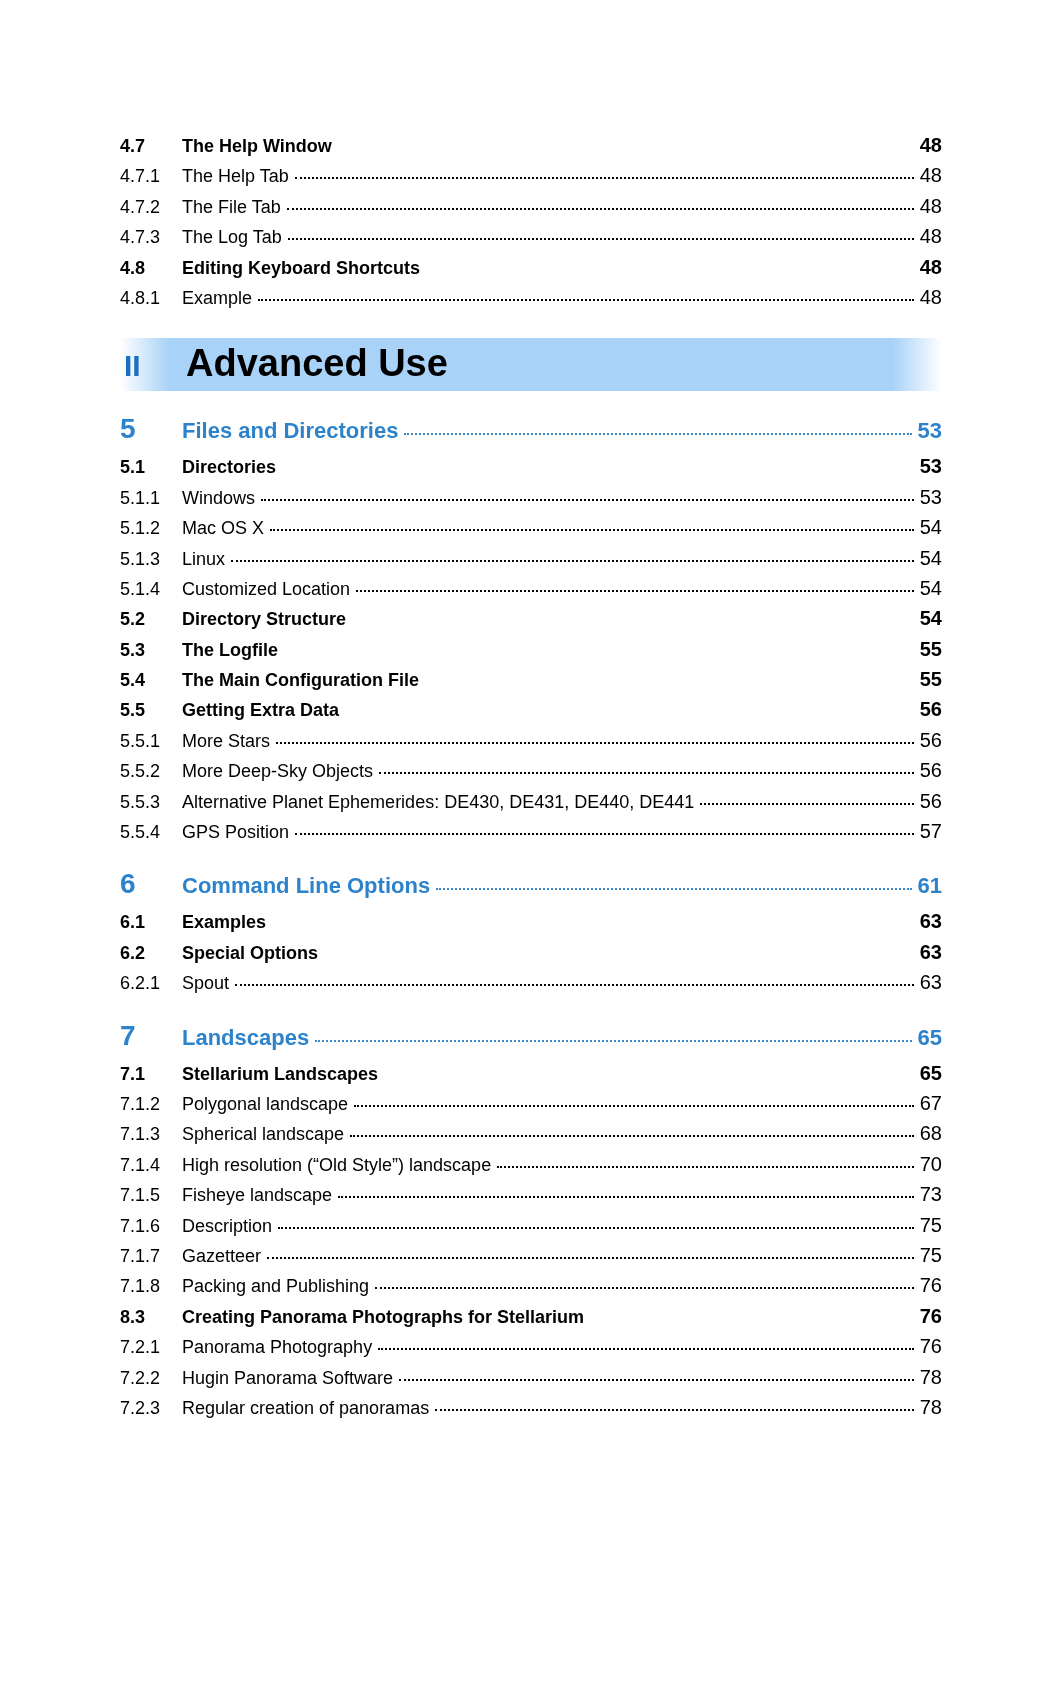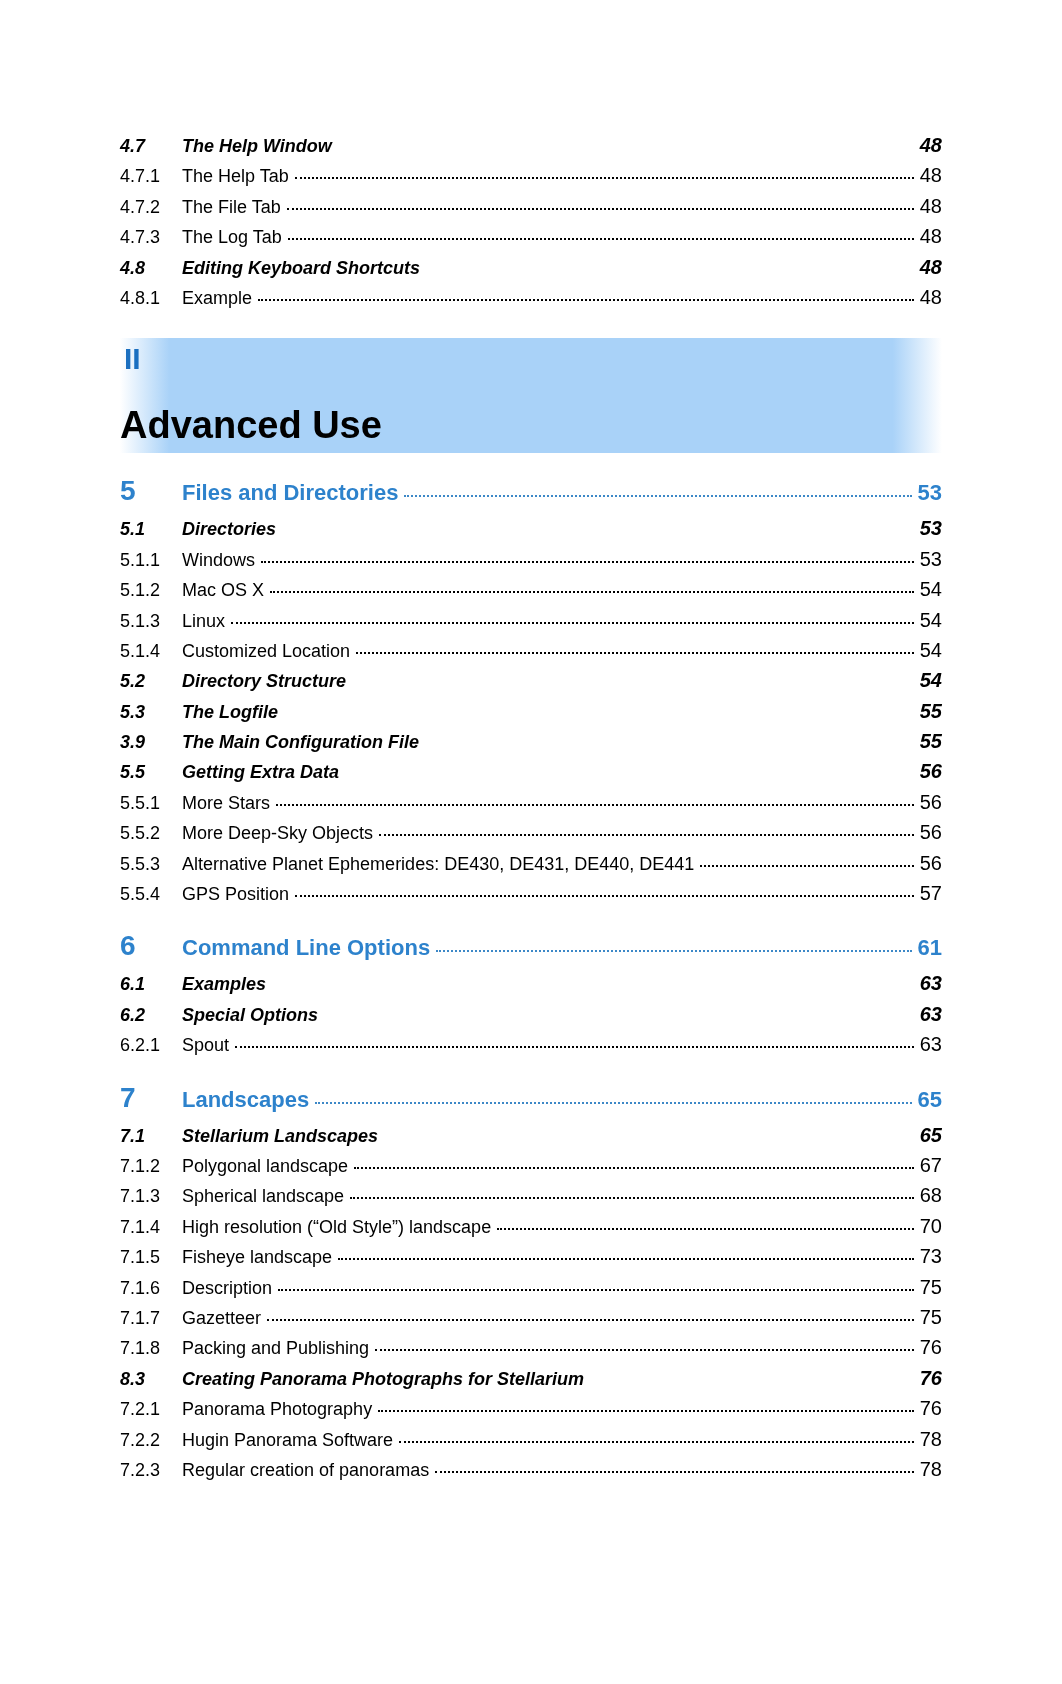--- a/index.html
+++ b/index.html
@@ -39,33 +39,32 @@
     margin: 0 6px 4px 6px;
     transform: translateY(-3px);
     min-width: 10px;
   }
   .leader.blue { border-bottom: 2.5px dotted #3d88c7; }
   .page-col {
     font-size: 20px;
     line-height: 1.3;
     white-space: nowrap;
   }
-  .bold .num-col, .bold .title-col, .bold .page-col { font-weight: bold; font-style: italic; }
+  .bold .num-col, .bold .title-col, .bold .page-col { font-weight: bold; }
   .part-bar {
     margin-top: 26px;
     margin-bottom: 10px;
     padding: 4px 0 6px 0;
     background: linear-gradient(90deg,
        rgba(255,255,255,0) 0%,
        #a9d2f8 6%,
        #a9d2f8 94%,
        rgba(255,255,255,0) 100%);
     display: flex;
     align-items: baseline;
-    flex-direction: column;
   }
   .part-bar .part-num {
     flex: 0 0 62px;
     color: #1a6fc0;
     font-weight: bold;
     font-size: 30px;
     text-align: left;
     padding-left: 4px;
   }
   .part-bar .part-title {
@@ -193,21 +192,21 @@
         <span style="flex: 1 1 0%;"></span>
         <span class="page-col">54</span>
       </div>
       <div class="toc-line bold">
         <span class="num-col">5.3</span>
         <span class="title-col">The Logfile</span>
         <span style="flex: 1 1 0%;"></span>
         <span class="page-col">55</span>
       </div>
       <div class="toc-line bold">
-        <span class="num-col">3.9</span>
+        <span class="num-col">5.4</span>
         <span class="title-col">The Main Configuration File</span>
         <span style="flex: 1 1 0%;"></span>
         <span class="page-col">55</span>
       </div>
       <div class="toc-line bold">
         <span class="num-col">5.5</span>
         <span class="title-col">Getting Extra Data</span>
         <span style="flex: 1 1 0%;"></span>
         <span class="page-col">56</span>
       </div>

